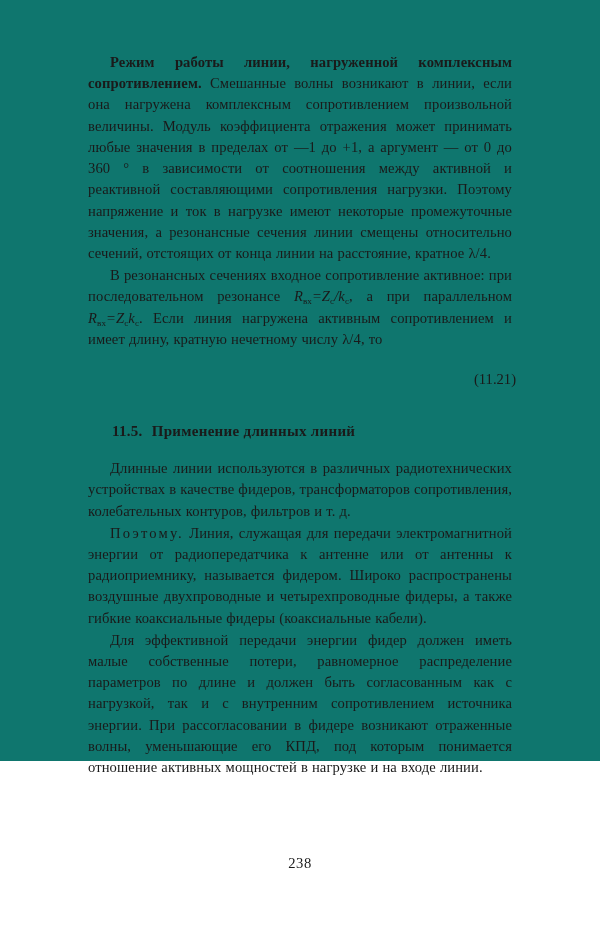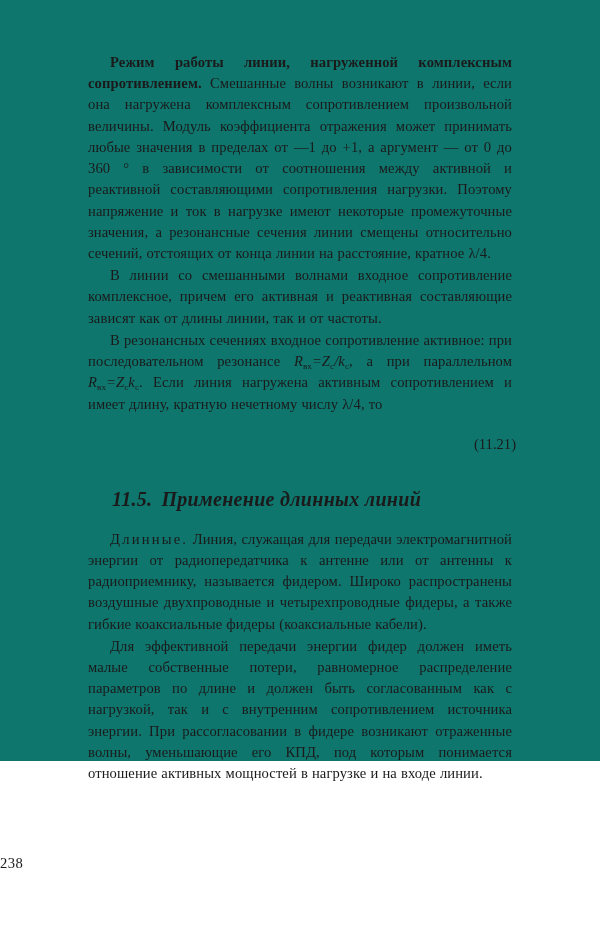--- a/index.html
+++ b/index.html
@@ -42,26 +42,25 @@
   }
   .para-gap {
     margin-top: 1px;
   }
   .bold {
     font-weight: bold;
   }
   .sec-head {
     margin-top: 26px;
     margin-bottom: 18px;
-    font-size: 20px;
+    font-size: 15px;
     font-weight: bold;
     text-align: left;
     text-indent: 24px;
     letter-spacing: 0.3px;
-    font-style: italic;
   }
   .sec-head .num {
     margin-right: 9px;
   }
   .spaced {
     letter-spacing: 2.2px;
   }
   .formula-row {
     position: relative;
     margin-top: 17px;
@@ -98,44 +97,44 @@
     font-size: 0.62em;
     line-height: 0;
     vertical-align: 0.55em;
     font-style: normal;
   }
   .pagenum {
     position: absolute;
     left: 0;
     right: 0;
     top: 855px;
-    text-align: left;
+    text-align: center;
     font-size: 14.6px;
     letter-spacing: 0.5px;
   }
 </style>
 </head>
 <body>
 
 <div class="page">
   <div class="content">
 
     <p class="indent"><span class="bold">Режим работы линии, нагруженной комплексным сопротивлением.</span><span> Смешанные волны возникают в линии, если она нагружена комплексным сопротивлением произвольной величины. Модуль коэффициента отражения может принимать любые значения в пределах от —1 до +1, а аргумент — от 0 до 360 ° в зависимости от соотношения между активной и реактивной составляющими сопротивления нагрузки. Поэтому напряжение и ток в нагрузке имеют некоторые промежуточные значения, а резонансные сечения линии смещены относительно сечений, отстоящих от конца линии на расстояние, кратное λ/4.</span></p>
 
-    <p class="indent para-gap">В линии со смешанными волнами входное сопротивление комплексное, причем его активная и реактивная составляющие зависят как от длины линии, так и от частоты.</p>
 
     <p class="indent para-gap"><span>В резонансных сечениях входное сопротивление активное: при последовательном резонансе </span><span class="inl">R<sub>вх</sub>=Z<sub>c</sub>/k<sub>c</sub></span><span>, а при параллельном </span><span class="inl">R<sub>вх</sub>=Z<sub>c</sub>k<sub>c</sub></span><span>. Если линия нагружена активным сопротивлением и имеет длину, кратную нечетному числу λ/4, то</span></p>
 
     <div class="formula-row">
       <div class="eqnum">(11.21)</div>
     </div>
 
     <div class="sec-head"><span class="num">11.5.</span><span>Применение длинных линий</span></div>
 
+    <p class="indent">Длинные линии используются в различных радиотехнических устройствах в качестве фидеров, трансформаторов сопротивления, колебательных контуров, фильтров и т. д.</p>
 
-    <p class="indent para-gap"><span class="spaced">Длинные.</span><span> Линия, служащая для передачи электромагнитной энергии от радиопередатчика к антенне или от антенны к радиоприемнику, называется фидером. Широко распространены воздушные двухпроводные и четырехпроводные фидеры, а также гибкие коаксиальные фидеры (коаксиальные кабели).</span></p>
+    <p class="indent para-gap"><span class="spaced">Поэтому.</span><span> Линия, служащая для передачи электромагнитной энергии от радиопередатчика к антенне или от антенны к радиоприемнику, называется фидером. Широко распространены воздушные двухпроводные и четырехпроводные фидеры, а также гибкие коаксиальные фидеры (коаксиальные кабели).</span></p>
 
     <p class="indent para-gap">Для эффективной передачи энергии фидер должен иметь малые собственные потери, равномерное распределение параметров по длине и должен быть согласованным как с нагрузкой, так и с внутренним сопротивлением источника энергии. При рассогласовании в фидере возникают отраженные волны, уменьшающие его КПД, под которым понимается отношение активных мощностей в нагрузке и на входе линии.</p>
 
   </div>
 
   <div class="pagenum">238</div>
 </div>
 
 </body></html>

